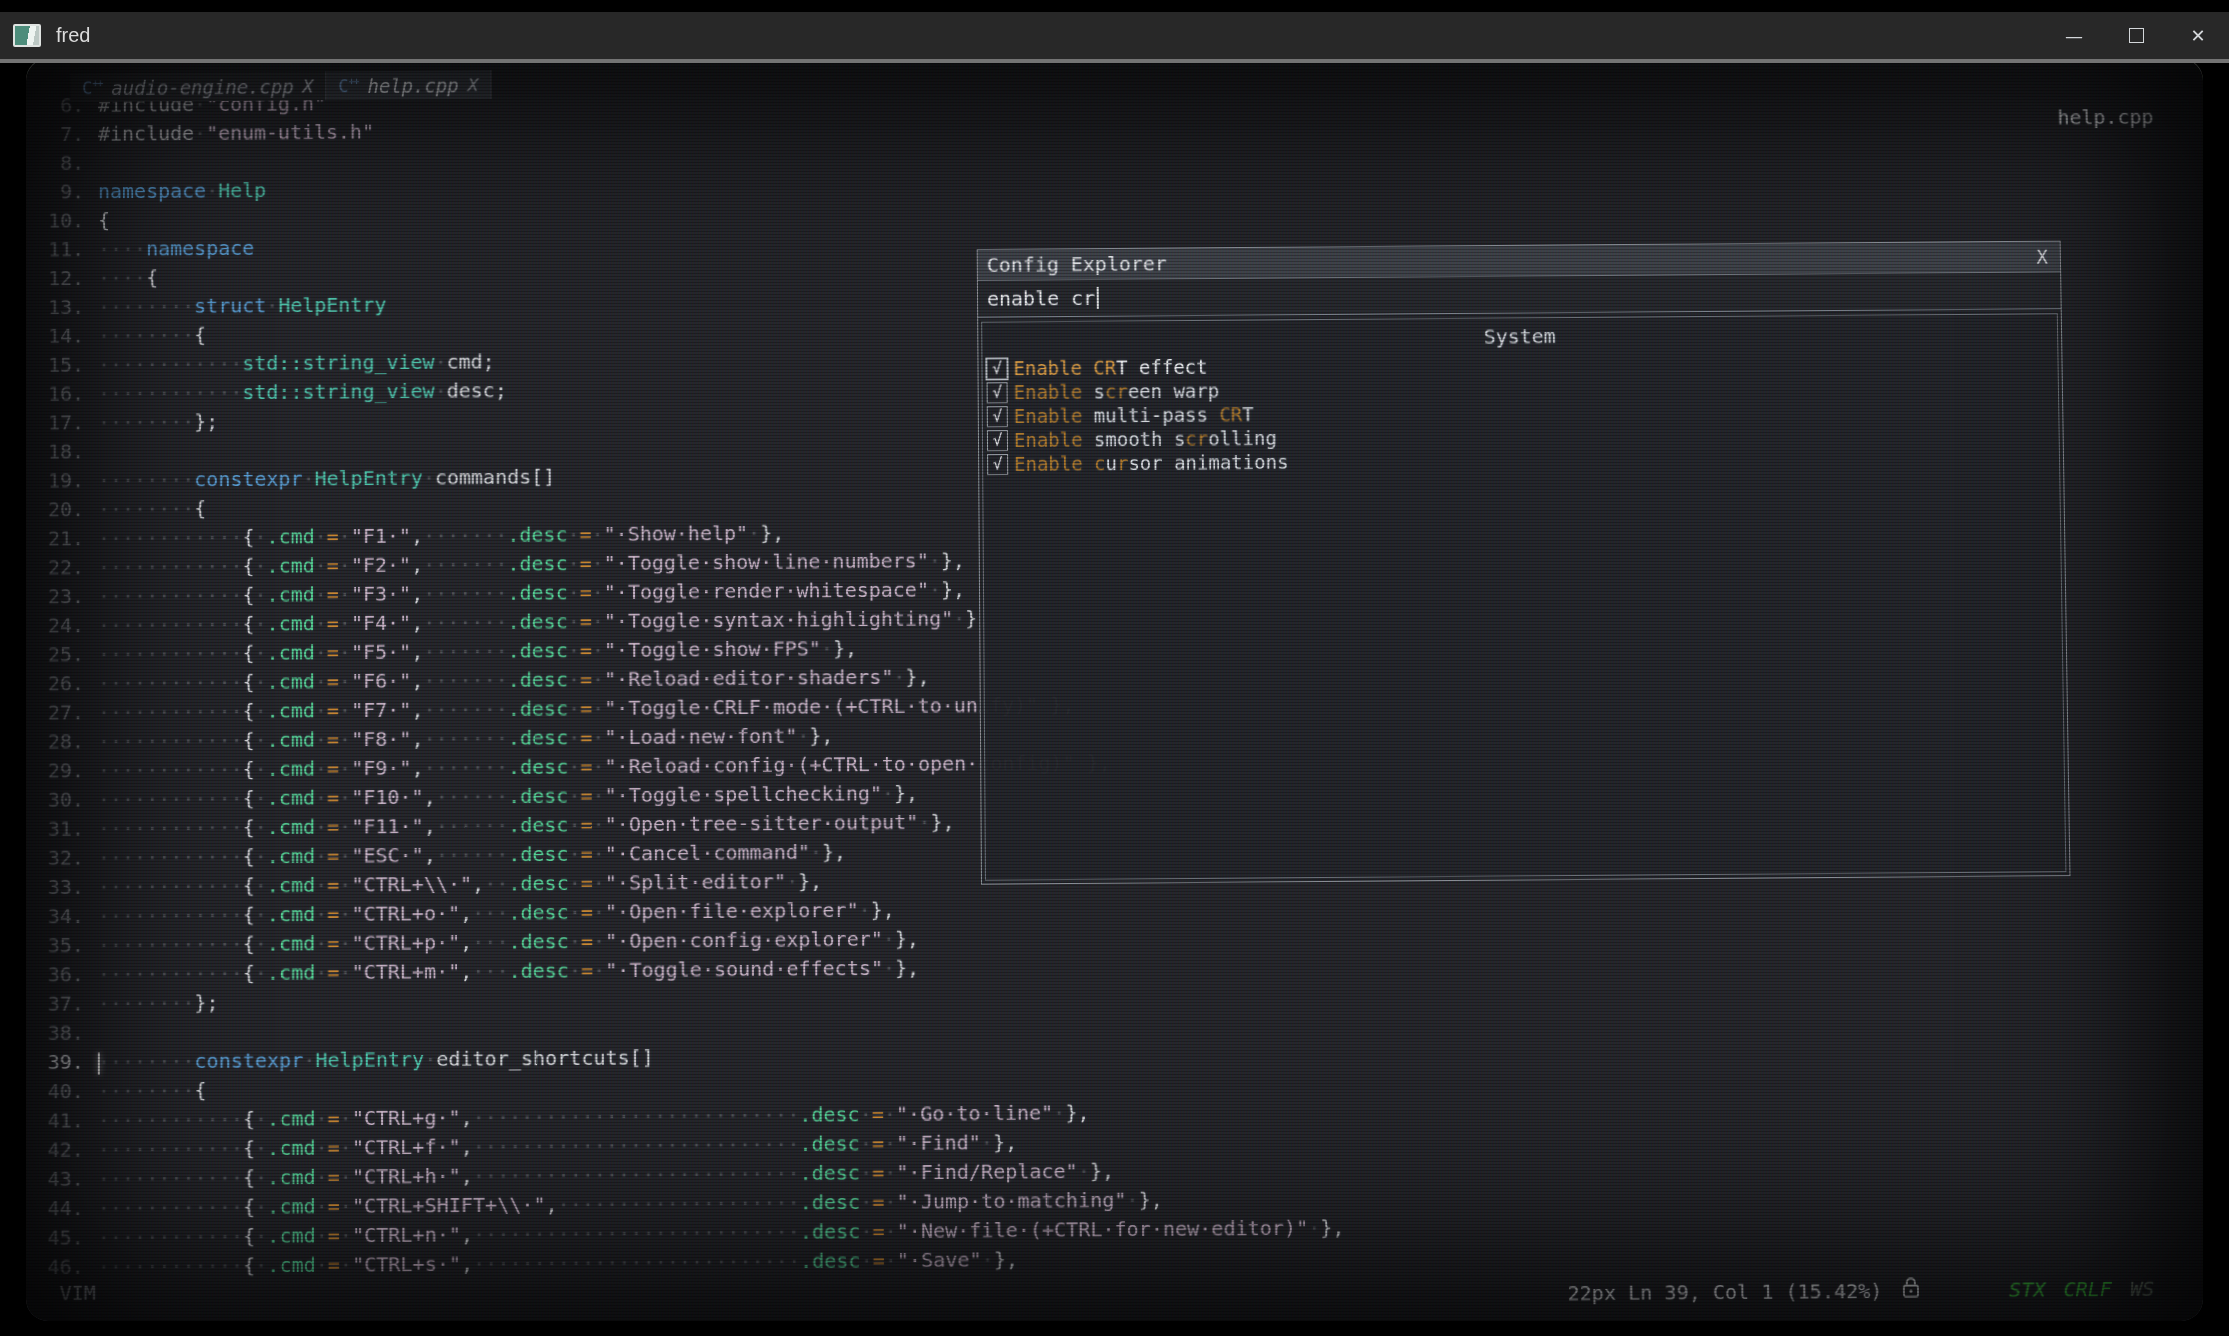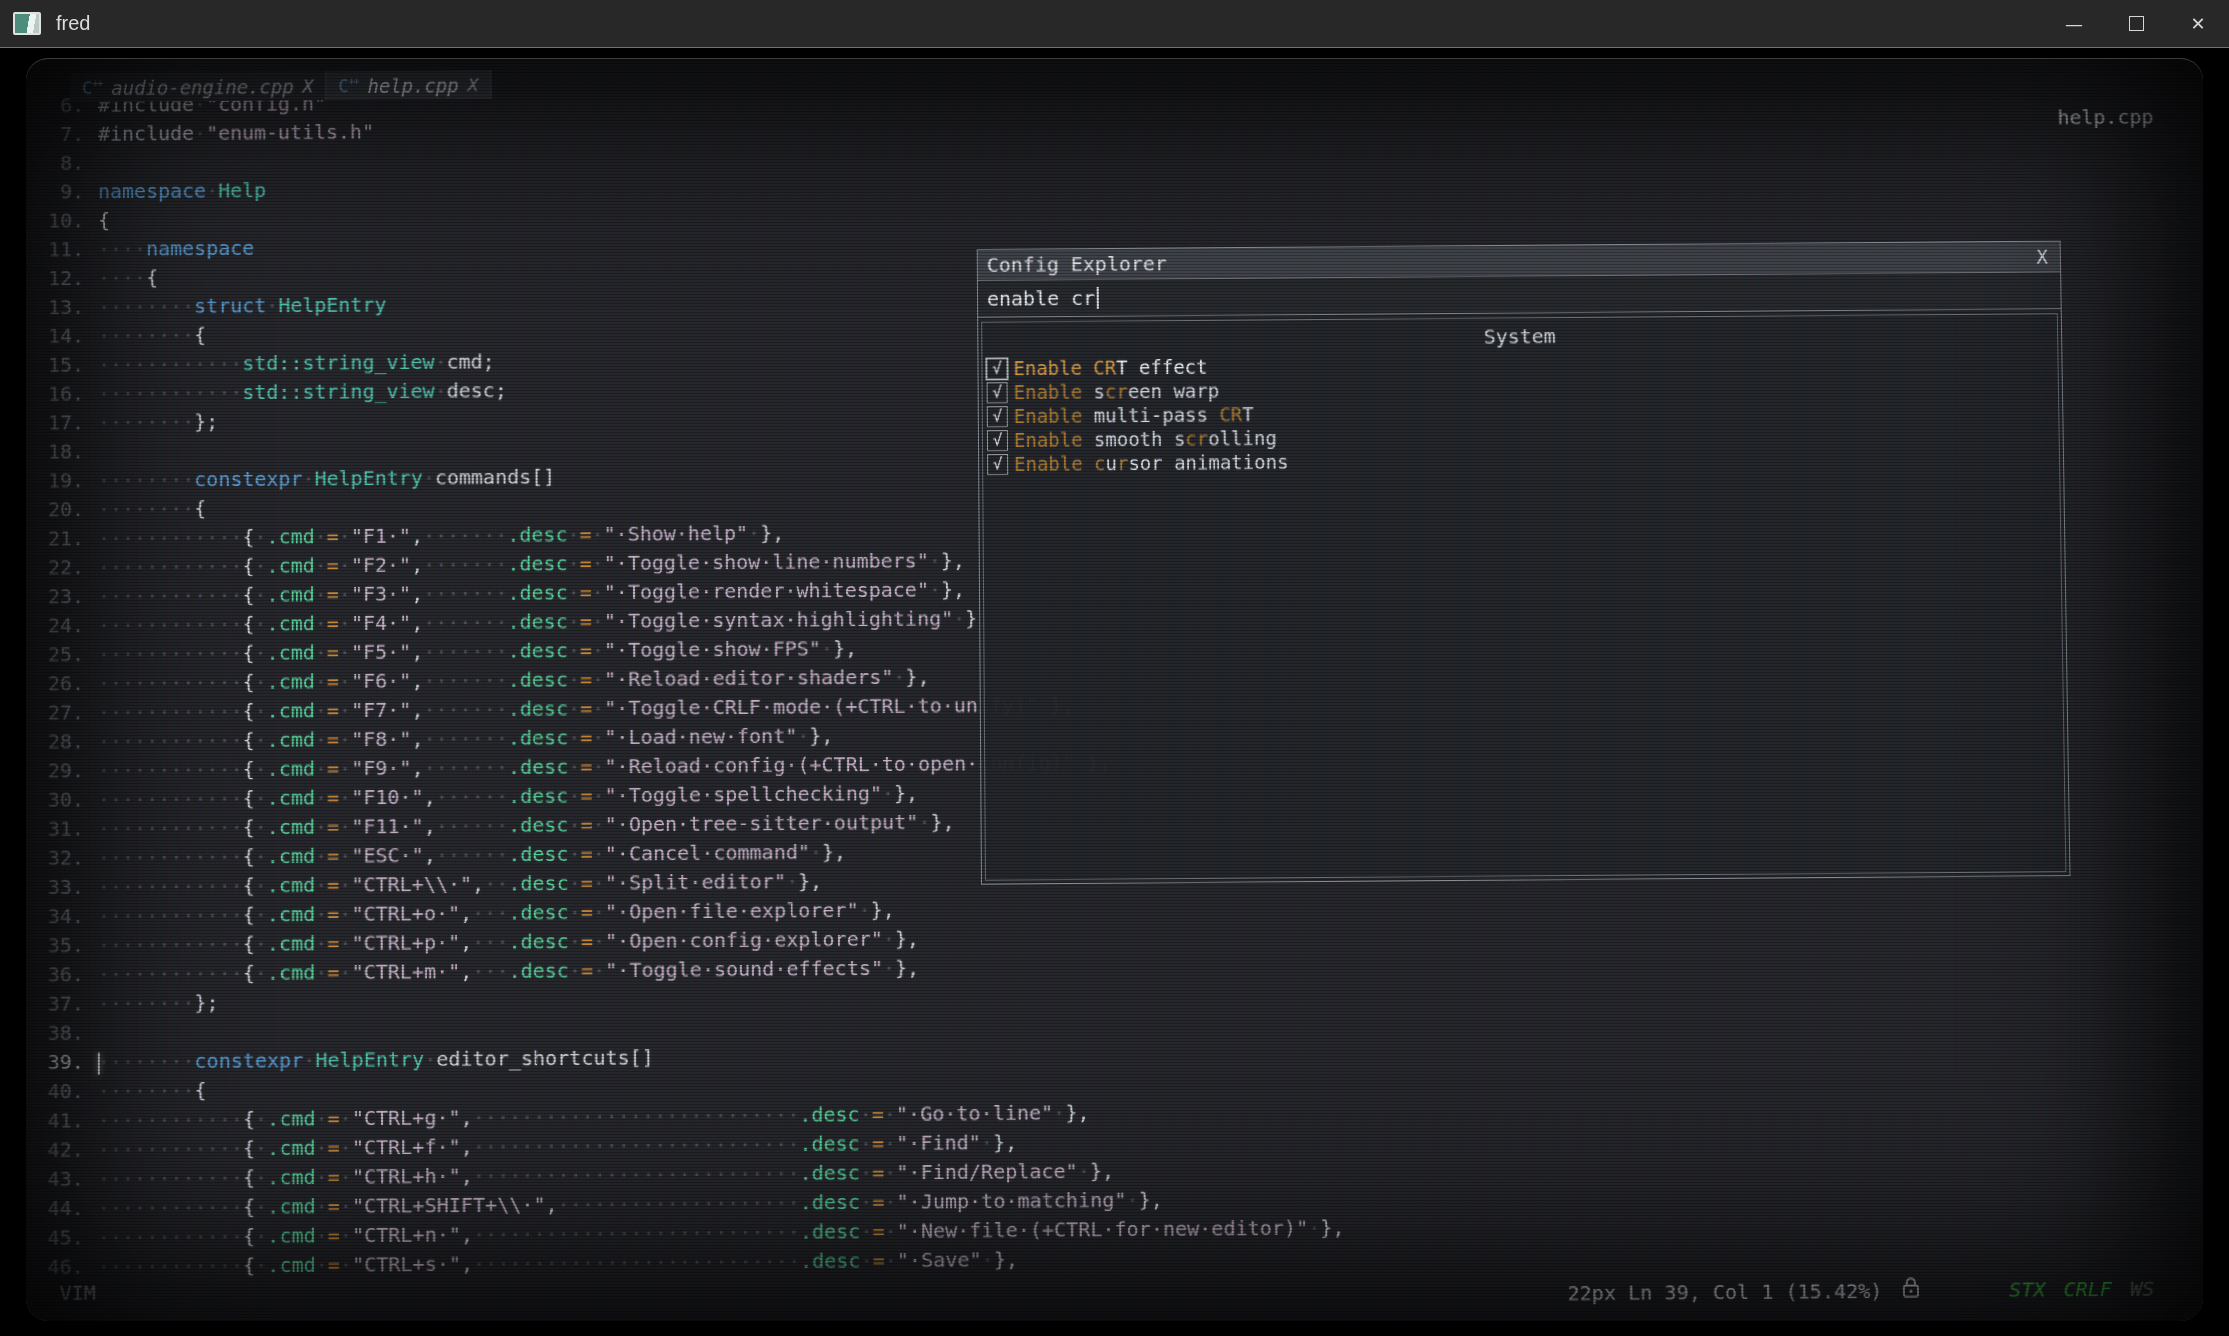--- a/index.html
+++ b/index.html
@@ -1,21 +1,21 @@
 <!DOCTYPE html>
 <html><head>
 <meta charset="utf-8">
 <style>
   html,body{margin:0;padding:0;background:#000;}
   body{width:2229px;height:1336px;position:relative;overflow:hidden;
        font-family:"DejaVu Sans Mono",monospace;-webkit-font-smoothing:antialiased;}
 
   
-  .titlebar{position:absolute;top:0;left:0;right:0;height:47px;background:#282828;
-    display:flex;align-items:center;z-index:50;border-bottom:1px solid #737373;}
+  .titlebar{position:absolute;top:12px;left:0;right:0;height:47px;background:#282828;
+    display:flex;align-items:center;z-index:50;border-bottom:4px solid #737373;}
   .app-icon{width:24px;height:19px;margin-left:13px;border:2px solid #dfe3e1;border-radius:2px;
     background:linear-gradient(100deg,#4d8d7b 0 54%,#eef4f1 54% 78%,#bcc8c4 78%);}
   .app-title{margin-left:15px;color:#dcdcdc;font-size:20px;font-family:"Liberation Sans",sans-serif;}
   .win-controls{margin-left:auto;display:flex;height:100%;}
   .win-btn{width:62px;height:100%;display:flex;align-items:center;justify-content:center;
     color:#d4d7da;font-size:18px;cursor:default;font-family:"DejaVu Sans",sans-serif;}
   .maxbox{width:13px;height:13px;border:1px solid #d4d7da;display:inline-block;}
 
   
   .crt-screen{position:absolute;left:26px;top:58px;width:2177px;height:1262px;

